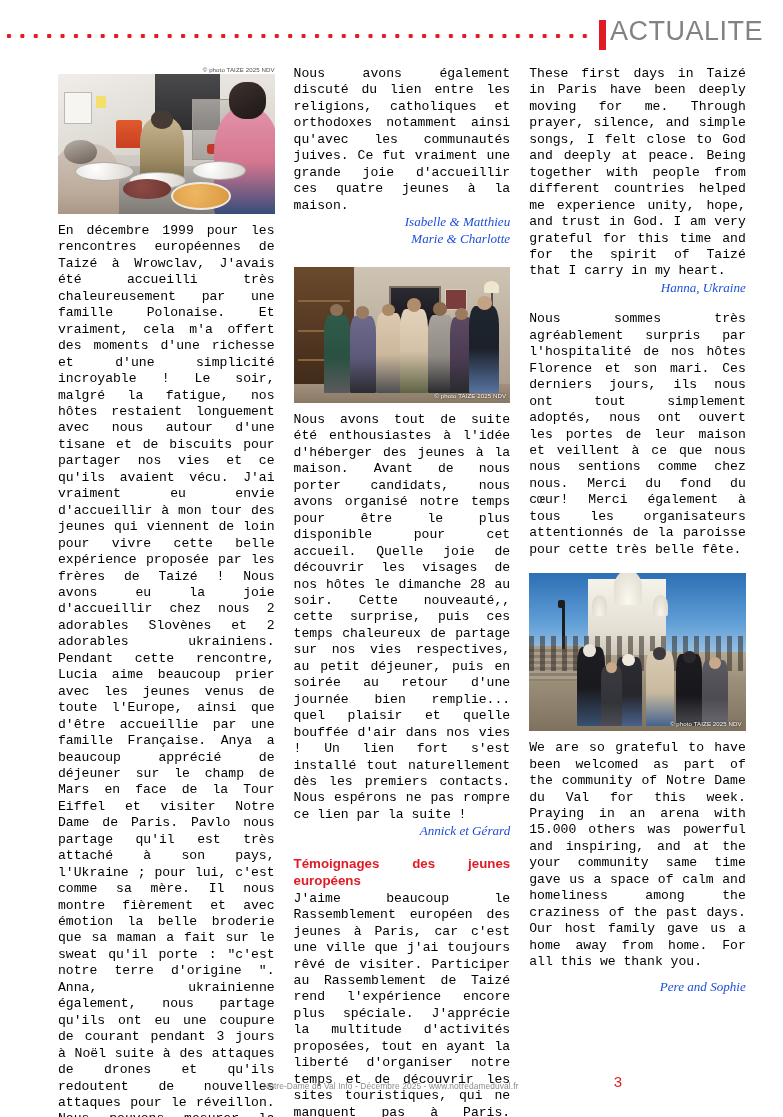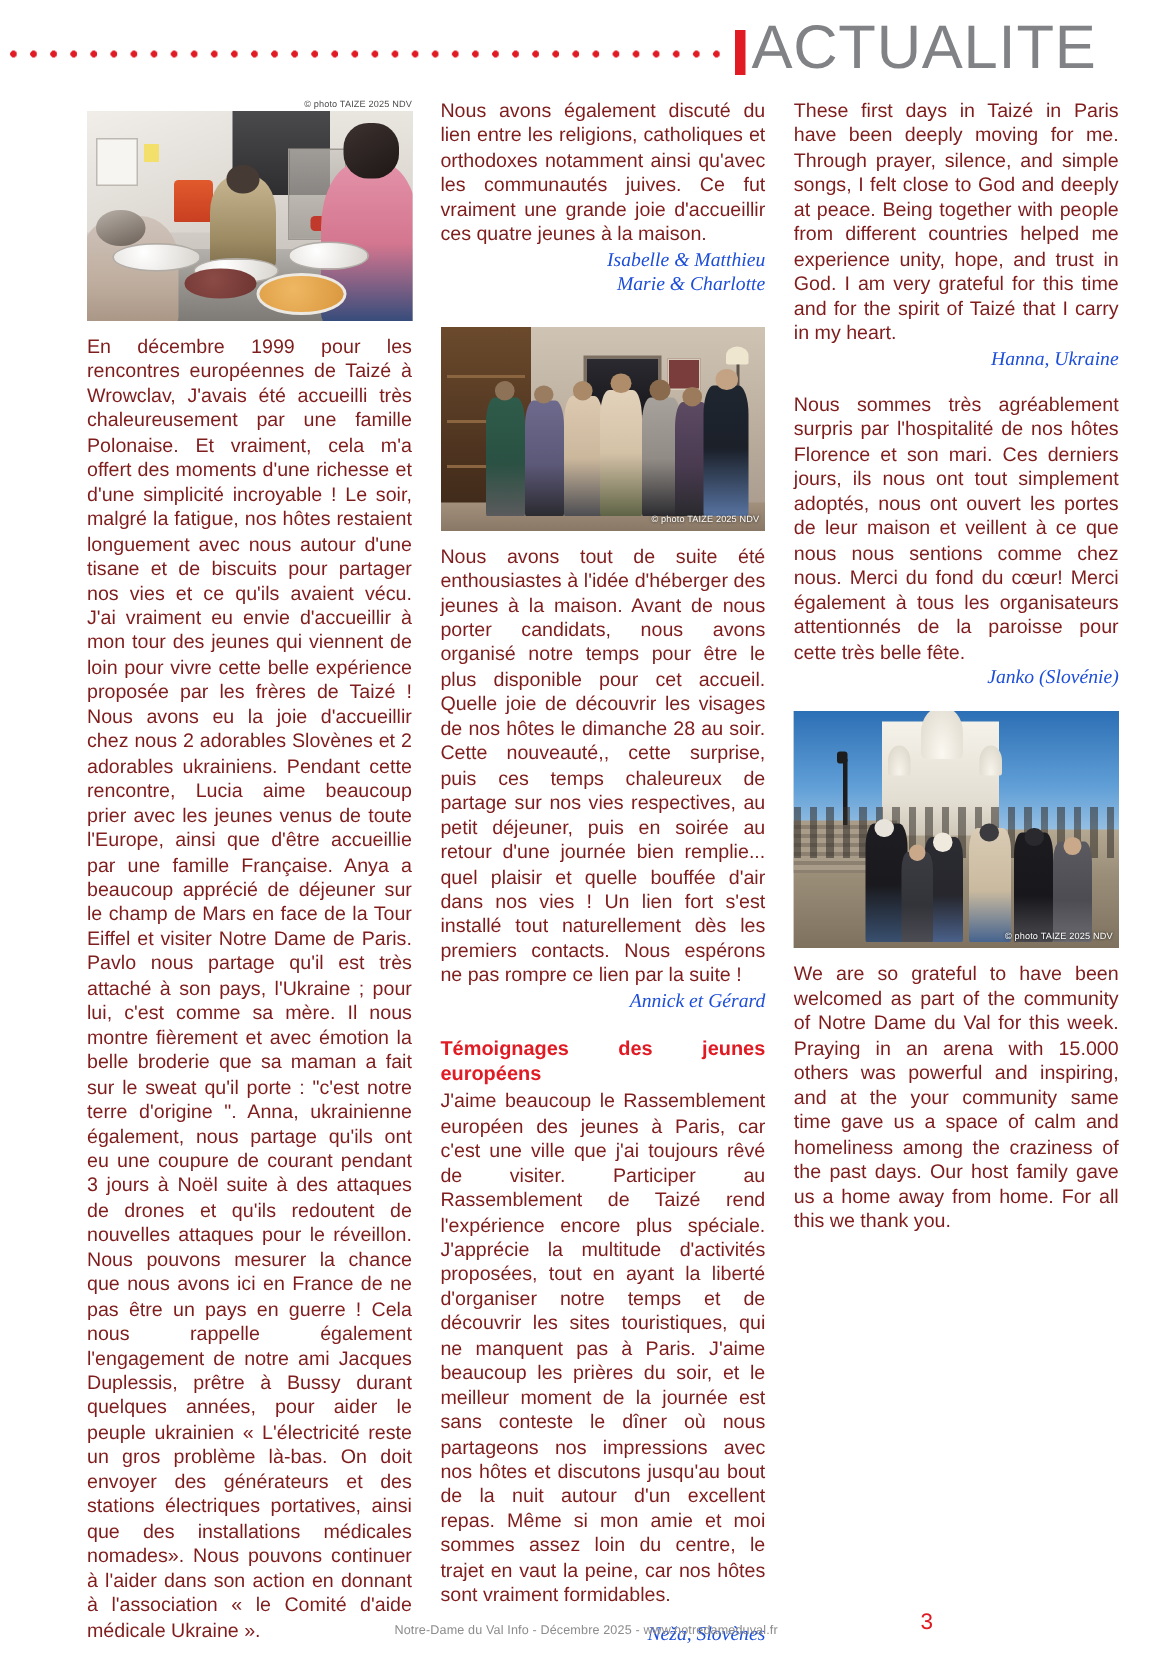--- a/index.html
+++ b/index.html
@@ -41,25 +41,25 @@
     width: 7px;
     height: 30px;
     background: #e01b24;
     margin-top: 8px;
     margin-right: 4px;
     flex: 0 0 auto;
   }
   .section-title {
     font-family: "Liberation Sans", sans-serif;
     font-weight: 300;
-    font-size: 41px;
+    font-size: 27px;
     letter-spacing: 0.5px;
     color: #808285;
     line-height: 1;
-    padding-right: 52px;
+    padding-right: 20px;
     margin-top: 0;
     white-space: nowrap;
   }
 
   
   .columns {
     position: absolute;
     left: 58px;
     top: 66px;
     width: 688px;
@@ -68,28 +68,28 @@
     gap: 19px;
   }
   .col {
     width: 216.6px;
     flex: 0 0 216.6px;
     position: relative;
   }
 
   
   .body-text {
-    font-family: Liberation Sans, sans-serif;
+    font-family: Liberation Mono, monospace;
     font-size: 13.1px;
     line-height: 16.45px;
     text-align: justify;
     text-justify: inter-word;
     margin: 0 0 0 0;
     hyphens: none;
-    color: #7f1d1d;
+    color: #000000;
   }
   .body-text + .body-text {
     margin-top: 0;
   }
   .signature {
     font-family: "Liberation Serif", serif;
     font-style: italic;
     font-size: 13.1px;
     line-height: 16.45px;
     text-align: right;
@@ -389,21 +389,20 @@
     <p class="signature">Neža, Slovènes</p>
   </div>
 
   <div class="col">
 
     <p class="body-text">These first days in Taizé in Paris have been deeply moving for me. Through prayer, silence, and simple songs, I felt close to God and deeply at peace. Being together with people from different countries helped me experience unity, hope, and trust in God. I am very grateful for this time and for the spirit of Taizé that I carry in my heart.</p>
     <p class="signature">Hanna, Ukraine</p>
 
     <div class="spacer-md"></div>
     <p class="body-text">Nous sommes très agréablement surpris par l'hospitalité de nos hôtes Florence et son mari. Ces derniers jours, ils nous ont tout simplement adoptés, nous ont ouvert les portes de leur maison et veillent à ce que nous nous sentions comme chez nous. Merci du fond du cœur! Merci également à tous les organisateurs attentionnés de la paroisse pour cette très belle fête.</p>
-    <p class="signature">Janko (Slovénie)</p>
 
     <div class="spacer-md"></div>
     <div class="photo photo-sacre">
       <div class="ph3-sky"></div>
       <div class="ph3-ground"></div>
       <div class="ph3-basilica"></div>
       <div class="ph3-dome"></div>
       <div class="ph3-dome-s" style="left:29%; top:14%;"></div>
       <div class="ph3-dome-s" style="left:57%; top:14%;"></div>
       <div class="ph3-steps"></div>
@@ -428,20 +427,21 @@
 
       <div class="ph3-p" style="left:33%; width:10%; height:38%; background:linear-gradient(180deg,#3b3b42 0%,#33333a 60%,#4c4c54 100%);"></div>
       <div class="ph3-h" style="left:35.5%; top:56%; width:5%; height:7%; background:#caa98a;"></div>
 
       <div class="photo-credit inset">© photo TAIZE 2025 NDV</div>
     </div>
 
     <div class="spacer-sm"></div>
     <p class="body-text">We are so grateful to have been welcomed as part of the community of Notre Dame du Val for this week. Praying in an arena with 15.000 others was powerful and inspiring, and at the your community same time gave us a space of calm and homeliness among the craziness of the past days. Our host family gave us a home away from home. For all this we thank you.</p>
     <div class="spacer-sm"></div>
+    <p class="signature">Pere and Sophie</p>
 
     <div class="spacer-md"></div>
   </div>
 </div>
 
 <div class="footer">
   <div class="footer-text">Notre-Dame du Val Info - Décembre 2025 - www.notredameduval.fr</div>
   <div class="page-number">3</div>
 </div>
 

